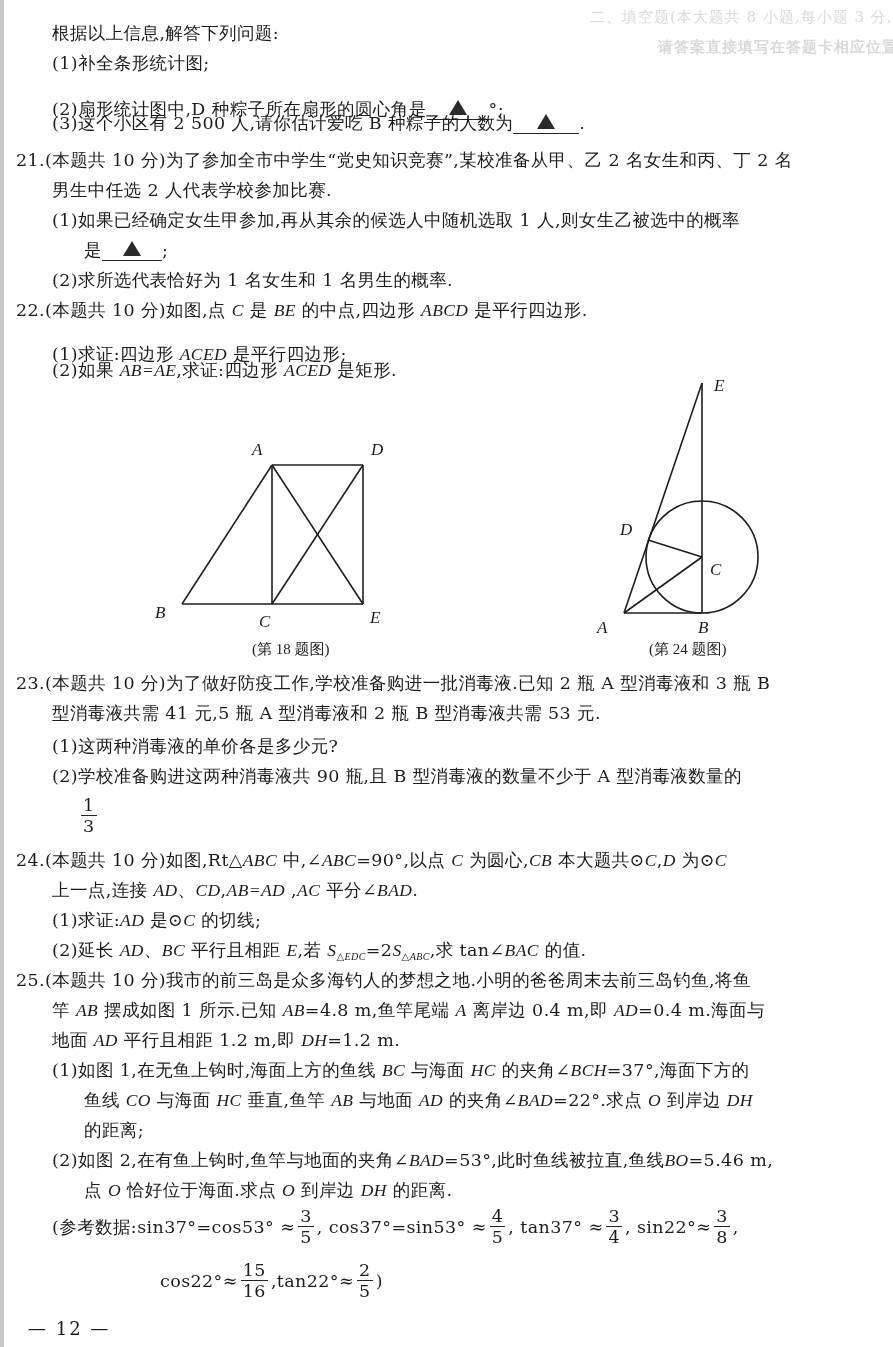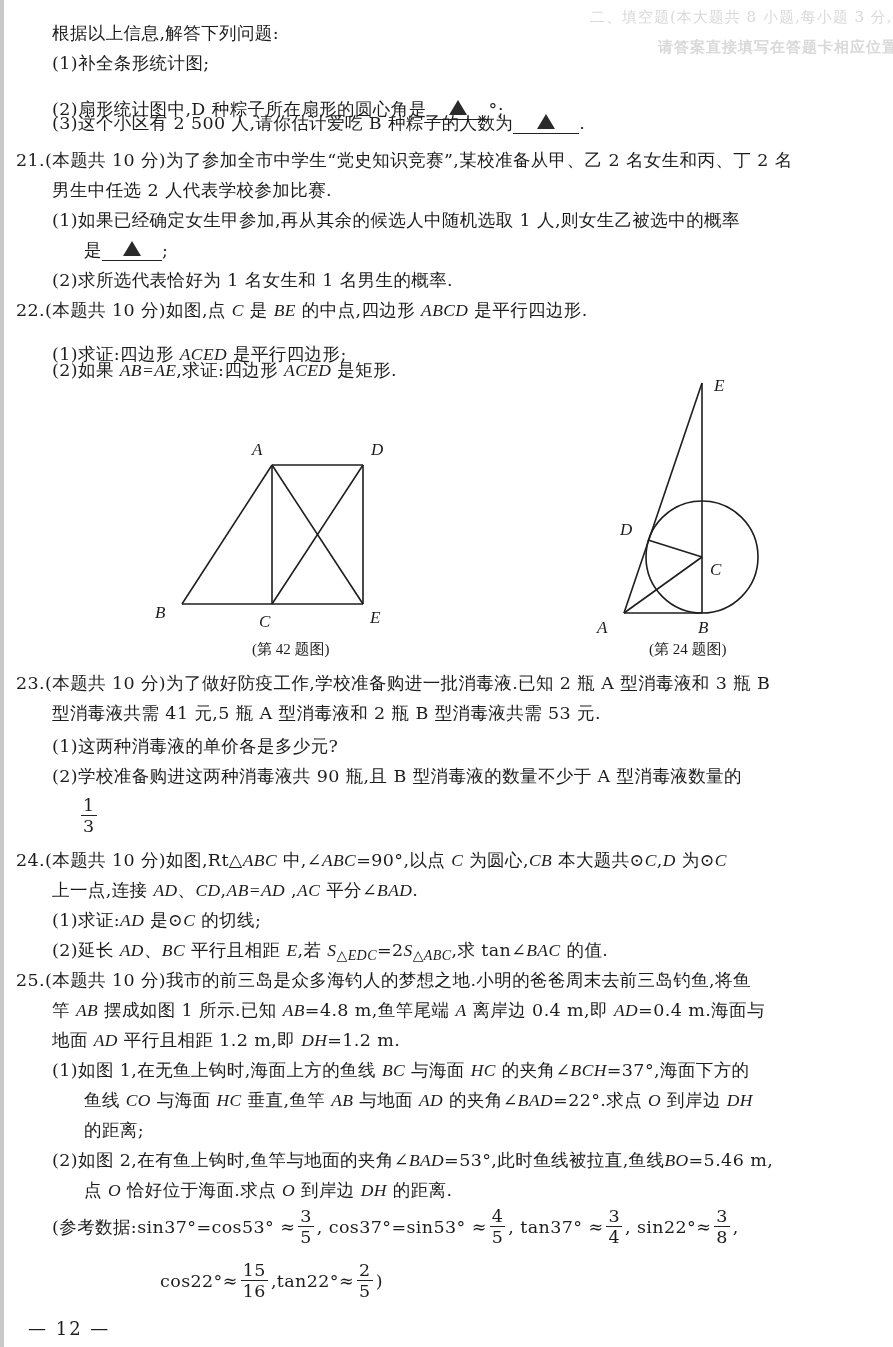--- a/index.html
+++ b/index.html
@@ -21,21 +21,21 @@
     height:20px; vertical-align:-2px; position:relative;
   }
   .tri {
     display:inline-block; width:0; height:0;
     border-left:9px solid transparent; border-right:9px solid transparent;
     border-bottom:15px solid #2a2a2a; position:relative; top:-2px;
   }
   .frac { display:inline-block; vertical-align:middle; text-align:center; line-height:20px; margin:0 3px; position:relative; top:-2px; }
   .frac span { display:block; padding:0 2px; }
   .frac .num { border-bottom:1.2px solid #222; }
-  .sub { font-size:14px; vertical-align:-4px; }
+  .sub { font-size:10px; vertical-align:-4px; }
   .fig { position:absolute; }
   .caption { position:absolute; font-size:15px; white-space:nowrap; font-family:"Liberation Serif","DejaVu Serif",serif; }
   .pageno { position:absolute; left:28px; top:1318px; font-size:18px; letter-spacing:2px; }
 </style>
 </head>
 <body>
 
 <div class="left-bar"></div>
 
 <div class="ghost" style="left:590px;top:8px;">二、填空题(本大题共 8 小题,每小题 3 分,共 24 分.不需写出</div>
@@ -89,21 +89,21 @@
     <line x1="648" y1="540" x2="702" y2="557"></line>
     <line x1="624" y1="613" x2="702" y2="557"></line>
   </g>
 </svg>
 
 <div class="caption it" style="left:252px;top:440px;font-size:17px;">A</div>
 <div class="caption it" style="left:371px;top:440px;font-size:17px;">D</div>
 <div class="caption it" style="left:155px;top:603px;font-size:17px;">B</div>
 <div class="caption it" style="left:259px;top:612px;font-size:17px;">C</div>
 <div class="caption it" style="left:370px;top:608px;font-size:17px;">E</div>
-<div class="caption" style="left:252px;top:640px;">(第 42 题图)</div>
+<div class="caption" style="left:252px;top:640px;">(第 18 题图)</div>
 
 <div class="caption it" style="left:714px;top:376px;font-size:17px;">E</div>
 <div class="caption it" style="left:620px;top:520px;font-size:17px;">D</div>
 <div class="caption it" style="left:710px;top:560px;font-size:17px;">C</div>
 <div class="caption it" style="left:597px;top:618px;font-size:17px;">A</div>
 <div class="caption it" style="left:698px;top:618px;font-size:17px;">B</div>
 <div class="caption" style="left:649px;top:640px;">(第 24 题图)</div>
 
 <div class="line" style="left:16px;top:671px;">
   <span>23.</span><span>(本题共 10 分)为了做好防疫工作,学校准备购进一批消毒液.已知 2 瓶 A 型消毒液和 3 瓶 B</span>

